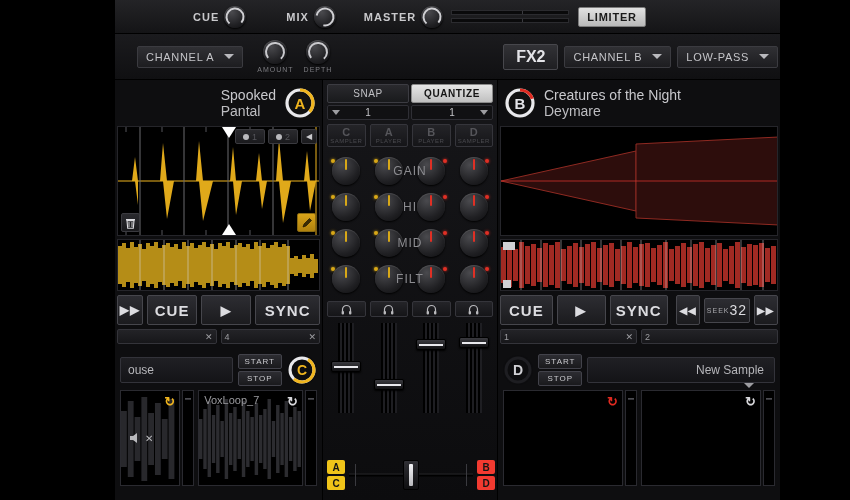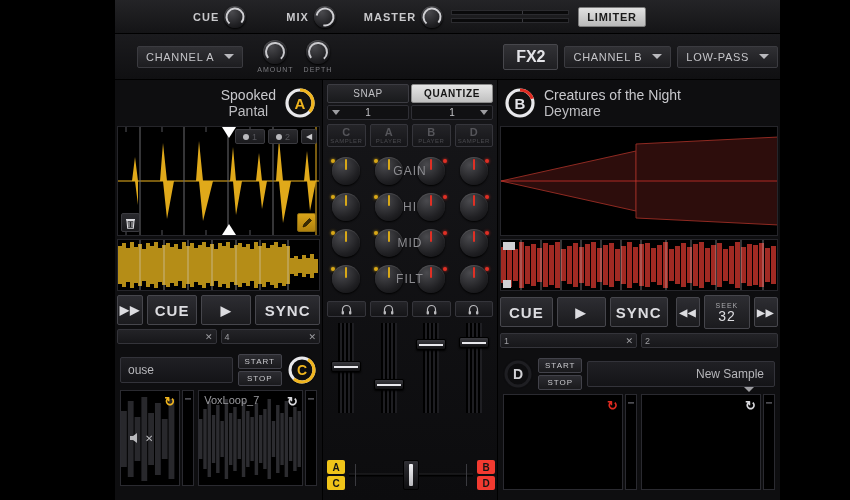--- a/index.html
+++ b/index.html
@@ -234,21 +234,21 @@
       </div>
       <div class="selbox">
         <span>LOW-PASS</span>
         <span class="caret"></span>
       </div>
     </div>
   </div>
 
   <div class="deck" id="deckA">
     <div class="dhead" style="justify-content:flex-end">
-      <div class="dtitle" style="text-align:center">
+      <div class="dtitle" style="text-align:left">
         <div>Spooked</div>
         <div class="sub">Pantal</div>
       </div>
       <div class="dbadge">
         <svg width="32" height="32" style="position:absolute;left:0;top:0">
           <circle cx="16" cy="16" r="13" fill="none" stroke="#e9e9ec" stroke-width="3.2"></circle>
           <circle cx="16" cy="16" r="13" fill="none" stroke="#f0b51e" stroke-width="3.2" stroke-dasharray="30 52" transform="rotate(-90 16 16)"></circle>
         </svg>
         <span style="color:#f0b51e;position:relative">A</span>
       </div>
@@ -792,21 +792,21 @@
         <rect x="2" y="40" width="8" height="8" fill="#d0d0d4"></rect>
       </svg>
     </div>
 
     <div class="row" style="gap:4px;padding:4px 2px 0 2px">
       <div class="tbtn" style="width:56px;height:30px">CUE</div>
       <div class="tbtn" style="width:52px;height:30px;font-size:13px">▶</div>
       <div class="tbtn" style="width:62px;height:30px">SYNC</div>
       <div style="flex:1"></div>
       <div class="tbtn" style="width:26px;height:30px;font-size:10px">◀◀</div>
-      <div class="tbtn" style="width:48px;height:34px;flex-direction:column;gap:0">
+      <div class="tbtn" style="width:48px;height:25px;flex-direction:row;gap:0">
         <span style="font-size:7px;letter-spacing:1px;color:#a9a9ad;font-weight:normal">SEEK</span>
         <span style="font-size:14px;font-weight:normal;line-height:14px">32</span>
       </div>
       <div class="tbtn" style="width:26px;height:30px;font-size:10px">▶▶</div>
     </div>
 
     <div class="slotbar">
       <div class="slot">
         <span>1</span>
         <span class="xmark">✕</span>

